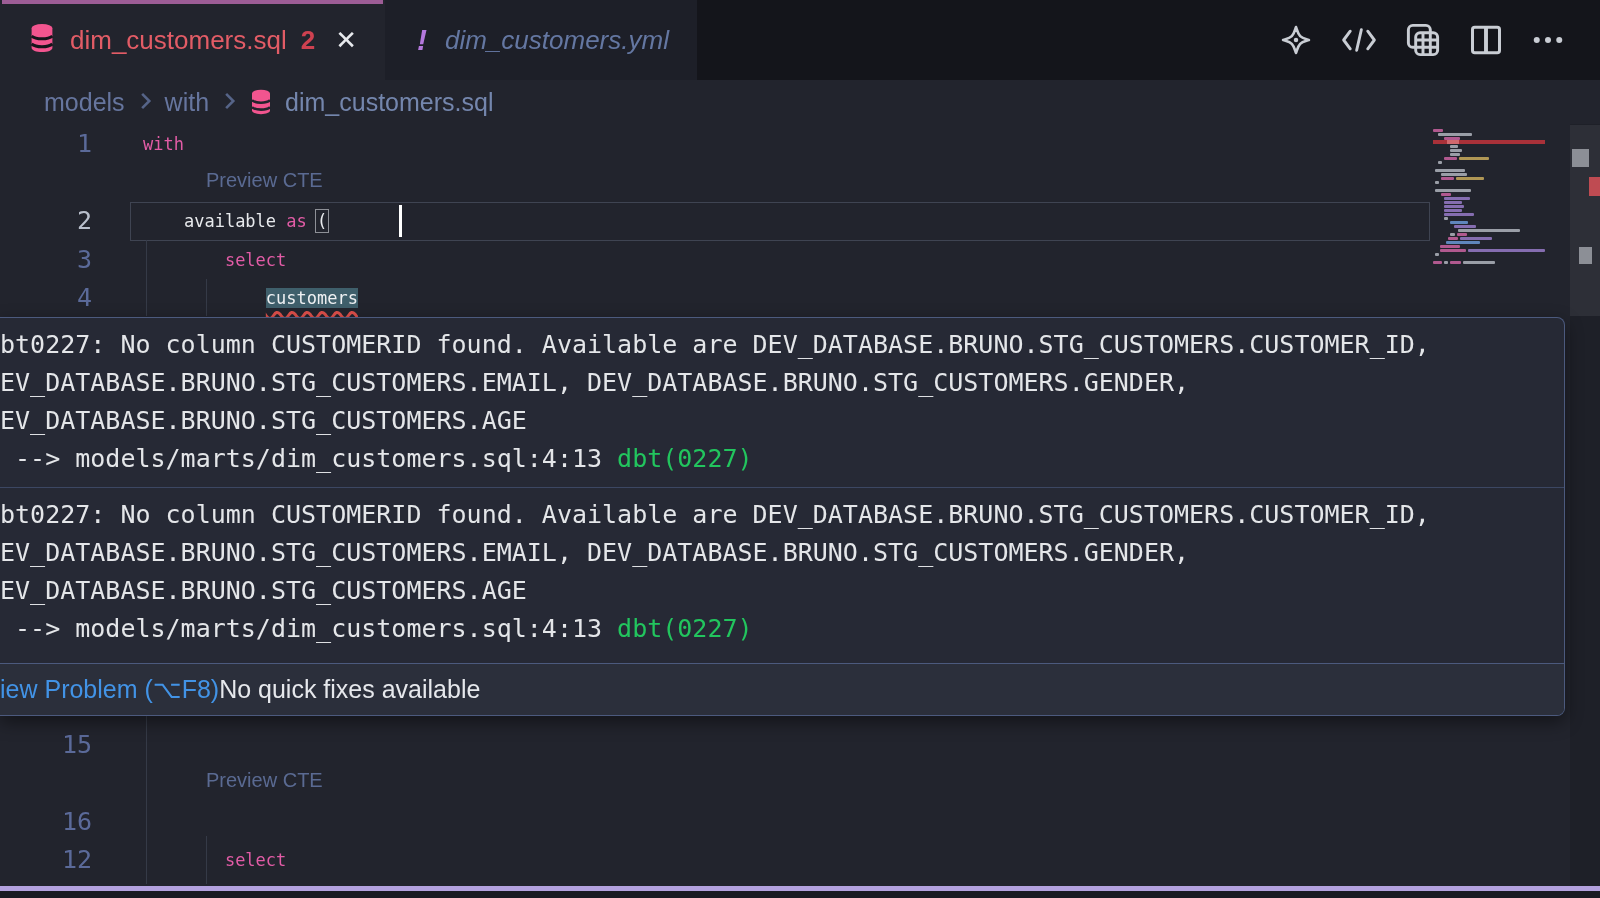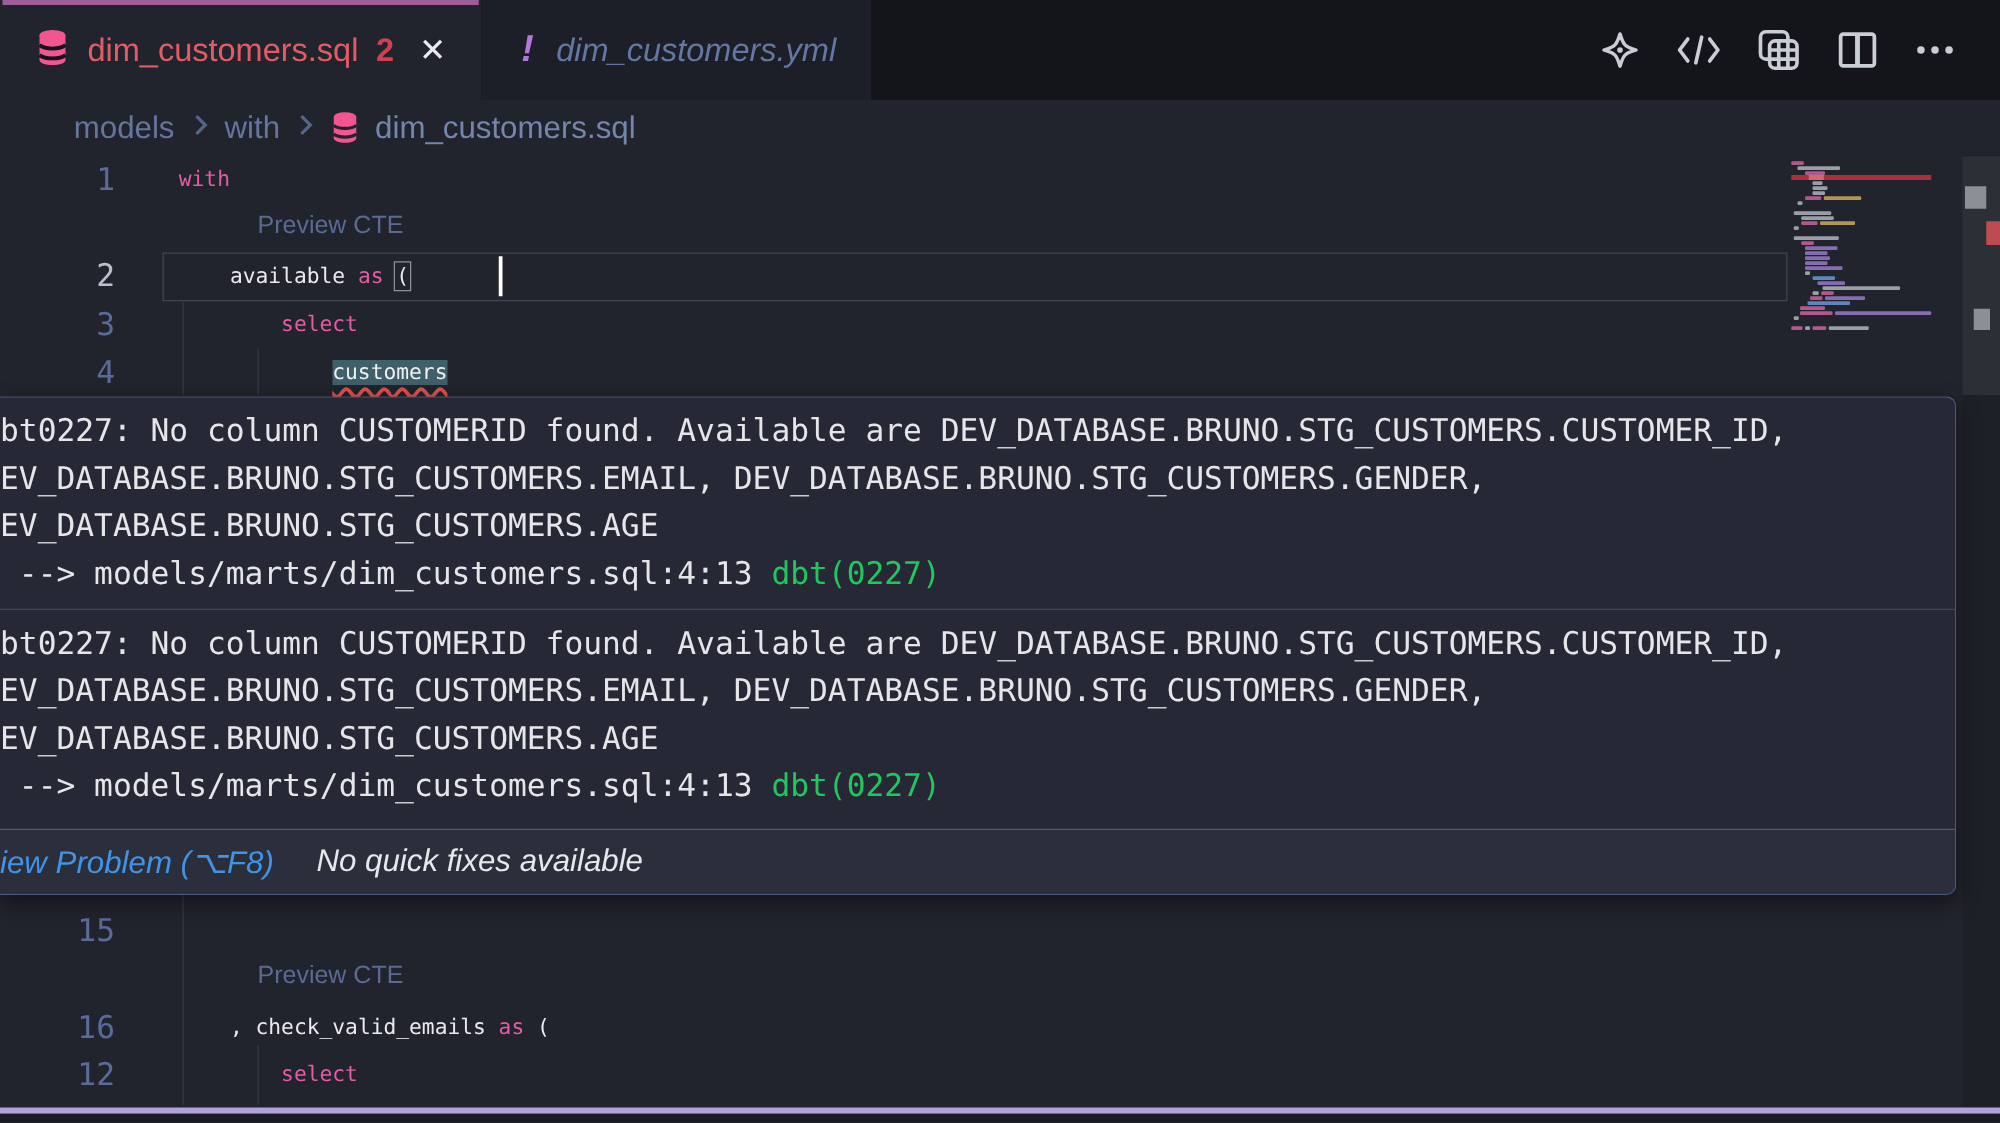--- a/index.html
+++ b/index.html
@@ -19,21 +19,21 @@
   .tab-label-sql { color:#e25c66; font-size:26px; }
   .tab-badge { color:#ce4150; font-size:26px; font-weight:bold; }
   .tab-close { color:#e8eaee; font-size:26px; margin-left:6px; }
   .warn-ex { color:#b478dd; font-size:30px; font-weight:bold; font-style:italic; padding:0 4px; }
   .tab-label-yml { color:#6477a2; font-size:26px; font-style:italic; }
   .tb-actions { margin-left:auto; display:flex; align-items:center; gap:26px; padding-right:34px; }
   .tb-actions svg { display:block; }
 
   
   .breadcrumb { position:absolute; left:0; top:80px; width:1476px; height:44px;
-                display:flex; align-items:center; padding-left:59px; gap:12px;
+                display:flex; align-items:center; padding-left:44px; gap:12px;
                 color:#66759e; font-size:25px; }
   .crumb { cursor:pointer; }
   .crumb-file { color:#7486ad; }
 
   
   .code-row { position:relative; height:38.5px; }
   .ln { position:absolute; left:0; top:0; width:92px; text-align:right;
         font-family:"DejaVu Sans Mono", monospace; font-size:25px; line-height:38.5px;
         color:#5b6a99; }
   .code { position:absolute; left:143px; top:0; white-space:pre;
@@ -66,23 +66,23 @@
                  background:#262935; border:1.5px solid #4c5a7e; border-left:none;
                  border-radius:0 8px 8px 0; box-shadow:0 6px 18px rgba(0,0,0,0.45);
                  overflow:hidden; z-index:5; }
   .hov-block { padding:8px 0 9px 0; }
   .hov-line { height:38px; white-space:pre; font-family:"DejaVu Sans Mono", monospace;
               font-size:25px; line-height:38px; color:#e4e6e9; overflow:hidden; }
   .hov-suffix { color:#22c55e; }
   .hov-divider { height:0; border-top:1.5px solid #3c4763; }
   .hov-status { position:absolute; left:0; bottom:0; width:100%; height:52px;
                 background:#2b2f3b; border-top:1.5px solid #4c5a7e;
-                display:flex; align-items:center; font-size:25px;font-style:italic; }
+                display:flex; align-items:center; font-size:25px; }
   .hov-link { color:#4293e6; cursor:pointer; white-space:pre; }
-  .hov-msg { color:#e6e8ec; margin-left:34px; }
+  .hov-msg { color:#e6e8ec; }
 
   
   .win-bottom-line { position:absolute; left:0; top:886px; width:1600px; height:5px; background:#b3a1de; }
   .win-bottom-dark { position:absolute; left:0; top:891px; width:1600px; height:7px; background:#191a22; }
 </style>
 </head>
 <body>
 
 <div id="stage">
 
@@ -198,21 +198,20 @@
       </div>
       <div class="code-row">
         <span class="ln">15</span>
         <span class="code"></span>
       </div>
       <div class="code-row">
         <span class="lens">Preview CTE</span>
       </div>
       <div class="code-row">
         <span class="ln">16</span>
-        <span class="code">    <span class="tok-tx">, check_valid_emails </span><span class="tok-kw">as</span><span class="tok-tx"> (</span></span>
       </div>
       <div class="code-row">
         <span class="ln">12</span>
         <span class="code">        <span class="tok-kw">select</span></span>
       </div>
     </div>
 
   <div class="iguide" style="left:146px; top:240px; height:76px;"></div>
   <div class="iguide" style="left:206px; top:279px; height:37px;"></div>
   <div class="iguide" style="left:146px; top:716px; height:168px;"></div>

